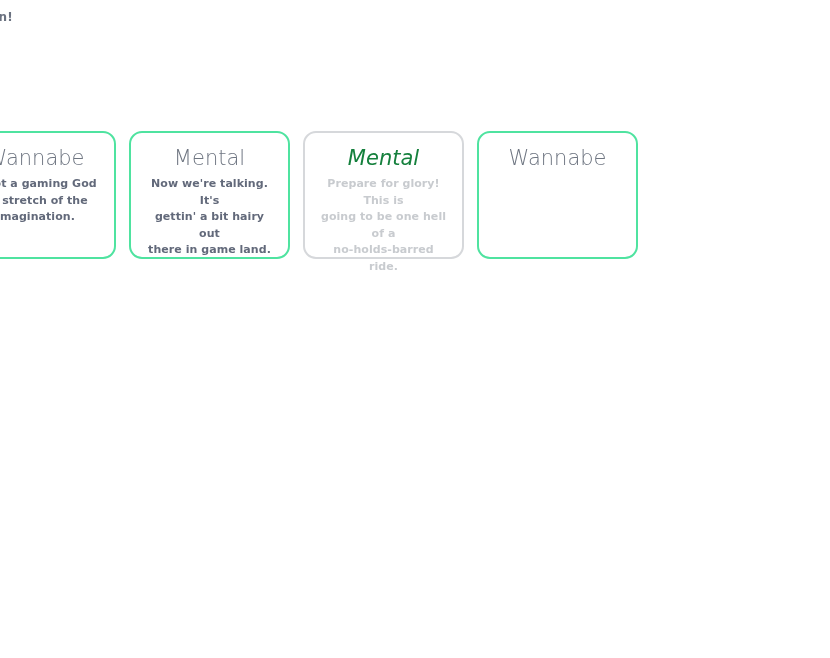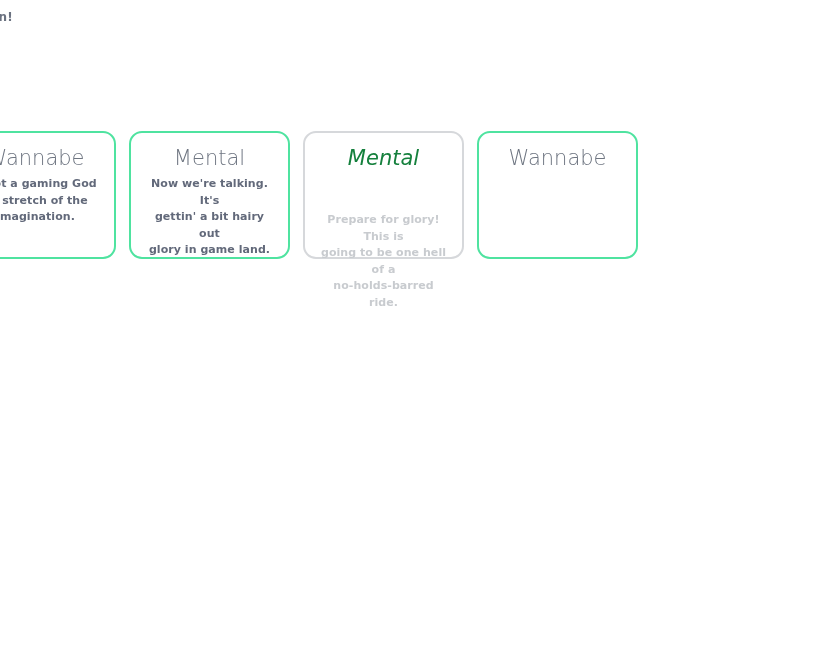--- a/index.html
+++ b/index.html
@@ -75,38 +75,37 @@
     font-size: 11px;
     font-weight: bold;
     color: #62697a;
     line-height: 16.5px;
     text-align: center;
     letter-spacing: 0.05px;
   }
 
   .difficulty-card.is-disabled .card-desc {
     color: #c8cbcf;
-    margin-top: 36px;
   }
 </style>
 </head>
 <body>
 
 <div class="headline-fragment">it's been!</div>
 
 <div class="card-row">
 
   <div class="difficulty-card">
     <div class="card-title">Wannabe</div>
     <div class="card-desc"><span>e not a gaming God</span><br><span>ny stretch of the</span><br><span>imagination.</span></div>
   </div>
 
   <div class="difficulty-card">
     <div class="card-title">Mental</div>
-    <div class="card-desc"><span>Now we're talking. It's</span><br><span>gettin' a bit hairy out</span><br><span>glory in game land.</span></div>
+    <div class="card-desc"><span>Now we're talking. It's</span><br><span>gettin' a bit hairy out</span><br><span>there in game land.</span></div>
   </div>
 
   <div class="difficulty-card is-disabled">
     <div class="card-title">Mental</div>
     <div class="card-desc"><span>Prepare for glory! This is</span><br><span>going to be one hell of a</span><br><span>no-holds-barred ride.</span></div>
   </div>
 
   <div class="difficulty-card">
     <div class="card-title">Wannabe</div>
   </div>

